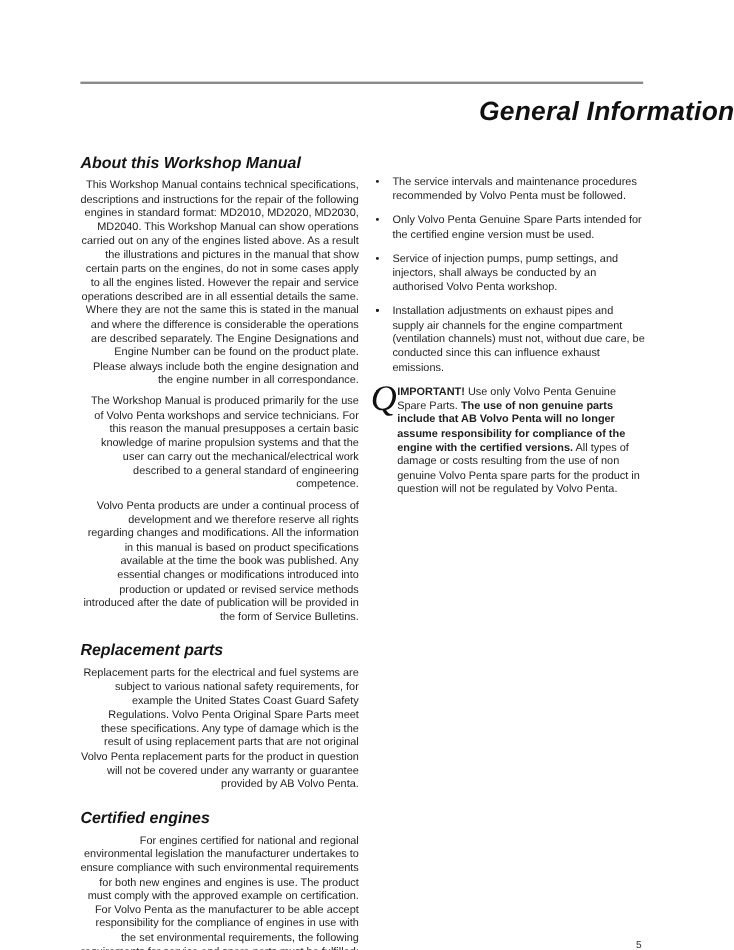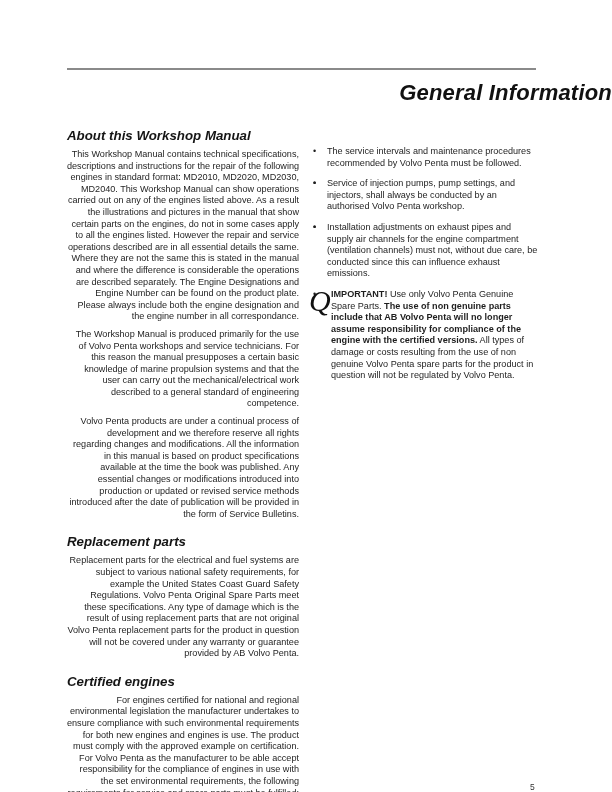--- a/index.html
+++ b/index.html
@@ -42,21 +42,21 @@
   </div>
   <div class="sec">
     <h2>Certified engines</h2>
     <p>For engines certified for national and regional environmental legislation the manufacturer undertakes to ensure compliance with such environmental requirements for both new engines and engines is use. The product must comply with the approved example on certification. For Volvo Penta as the manufacturer to be able accept responsibility for the compliance of engines in use with the set environmental requirements, the following requirements for service and spare parts must be fulfilled:</p>
   </div>
 </div>
 
 <div class="col col-right">
   <ul class="bullets">
     <li><span class="dot">•</span><span>The service intervals and maintenance procedures recommended by Volvo Penta must be followed.</span></li>
-    <li><span class="dot">•</span></li>
+    <li><span class="dot">•</span><span>Only Volvo Penta Genuine Spare Parts intended for the certified engine version must be used.</span></li>
     <li><span class="dot">•</span><span>Service of injection pumps, pump settings, and injectors, shall always be conducted by an authorised Volvo Penta workshop.</span></li>
     <li><span class="dot">•</span></li>
     <li><span class="dot">•</span><span>Installation adjustments on exhaust pipes and supply air channels for the engine compartment (ventilation channels) must not, without due care, be conducted since this can influence exhaust emissions.</span></li>
     <li><span class="dot">•</span></li>
   </ul>
   <div class="important">
     <span class="q-icon">Q</span>
     <b>IMPORTANT!</b>
     <span>Use only Volvo Penta Genuine Spare Parts.</span>
     <b>The use of non genuine parts include that AB Volvo Penta will no longer assume responsibility for compliance of the engine with the certified versions.</b>

